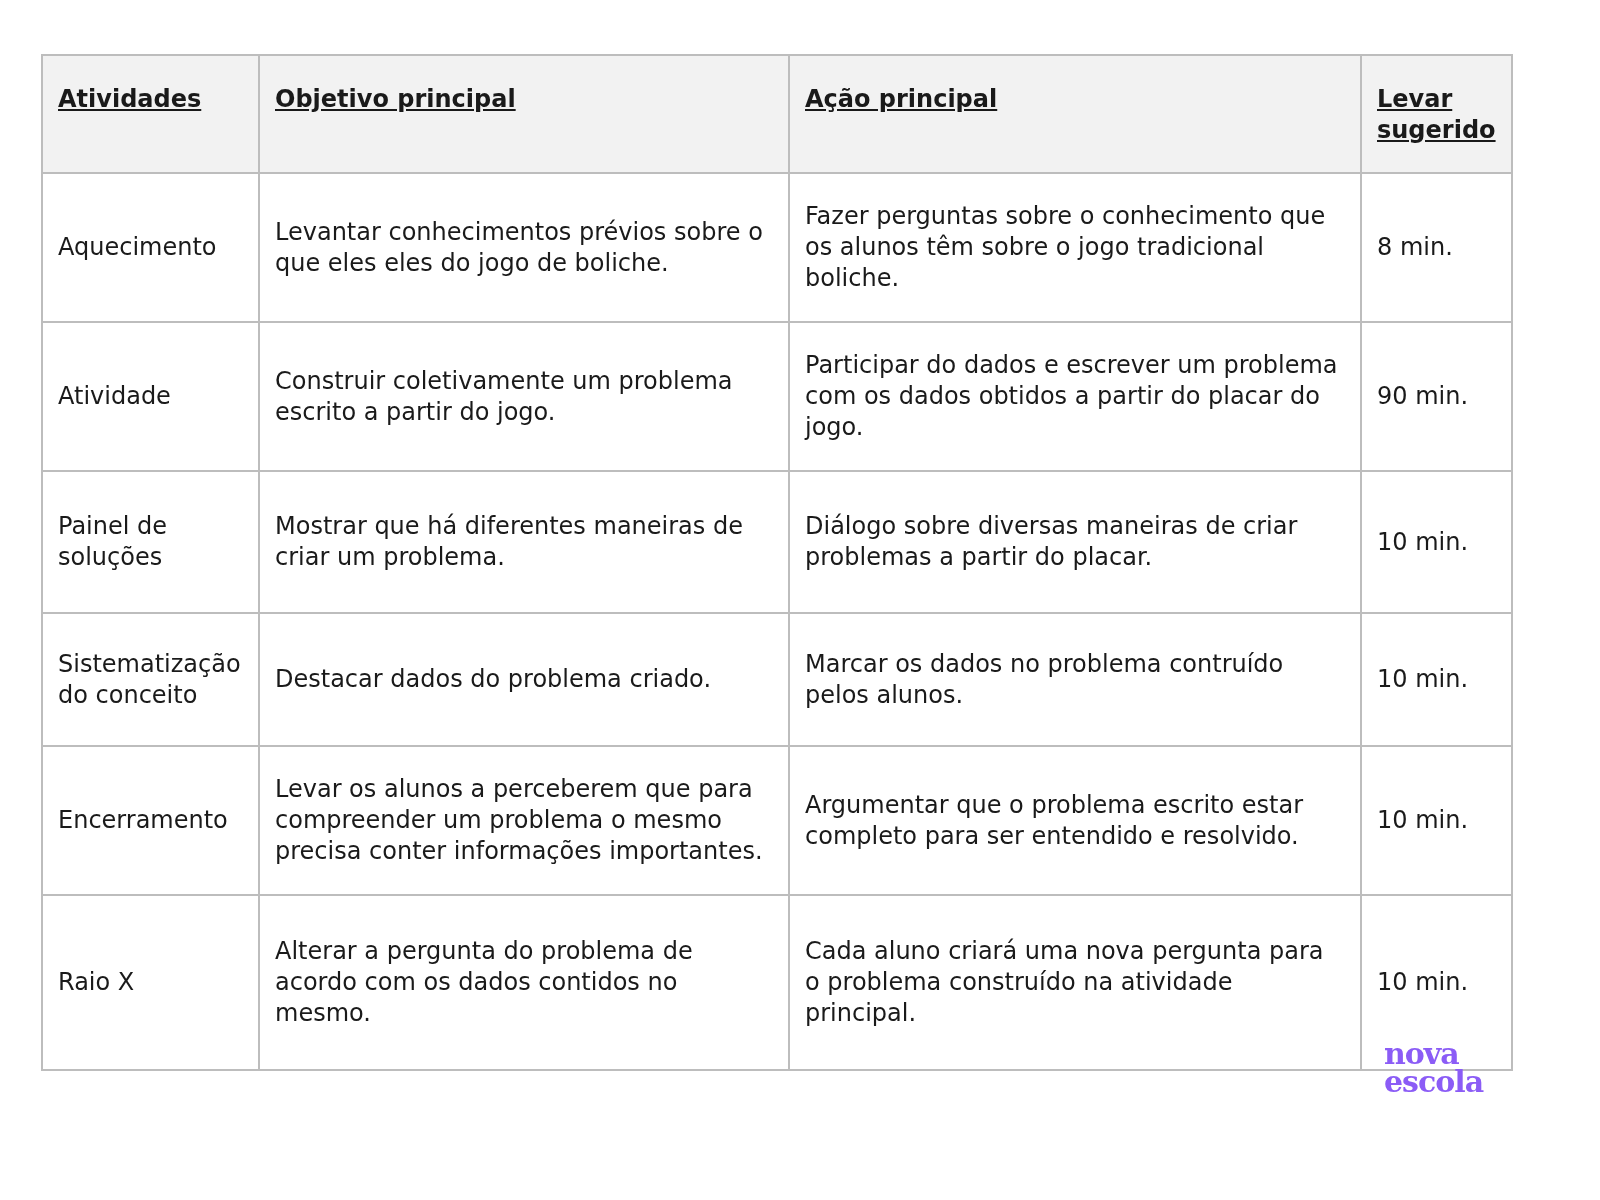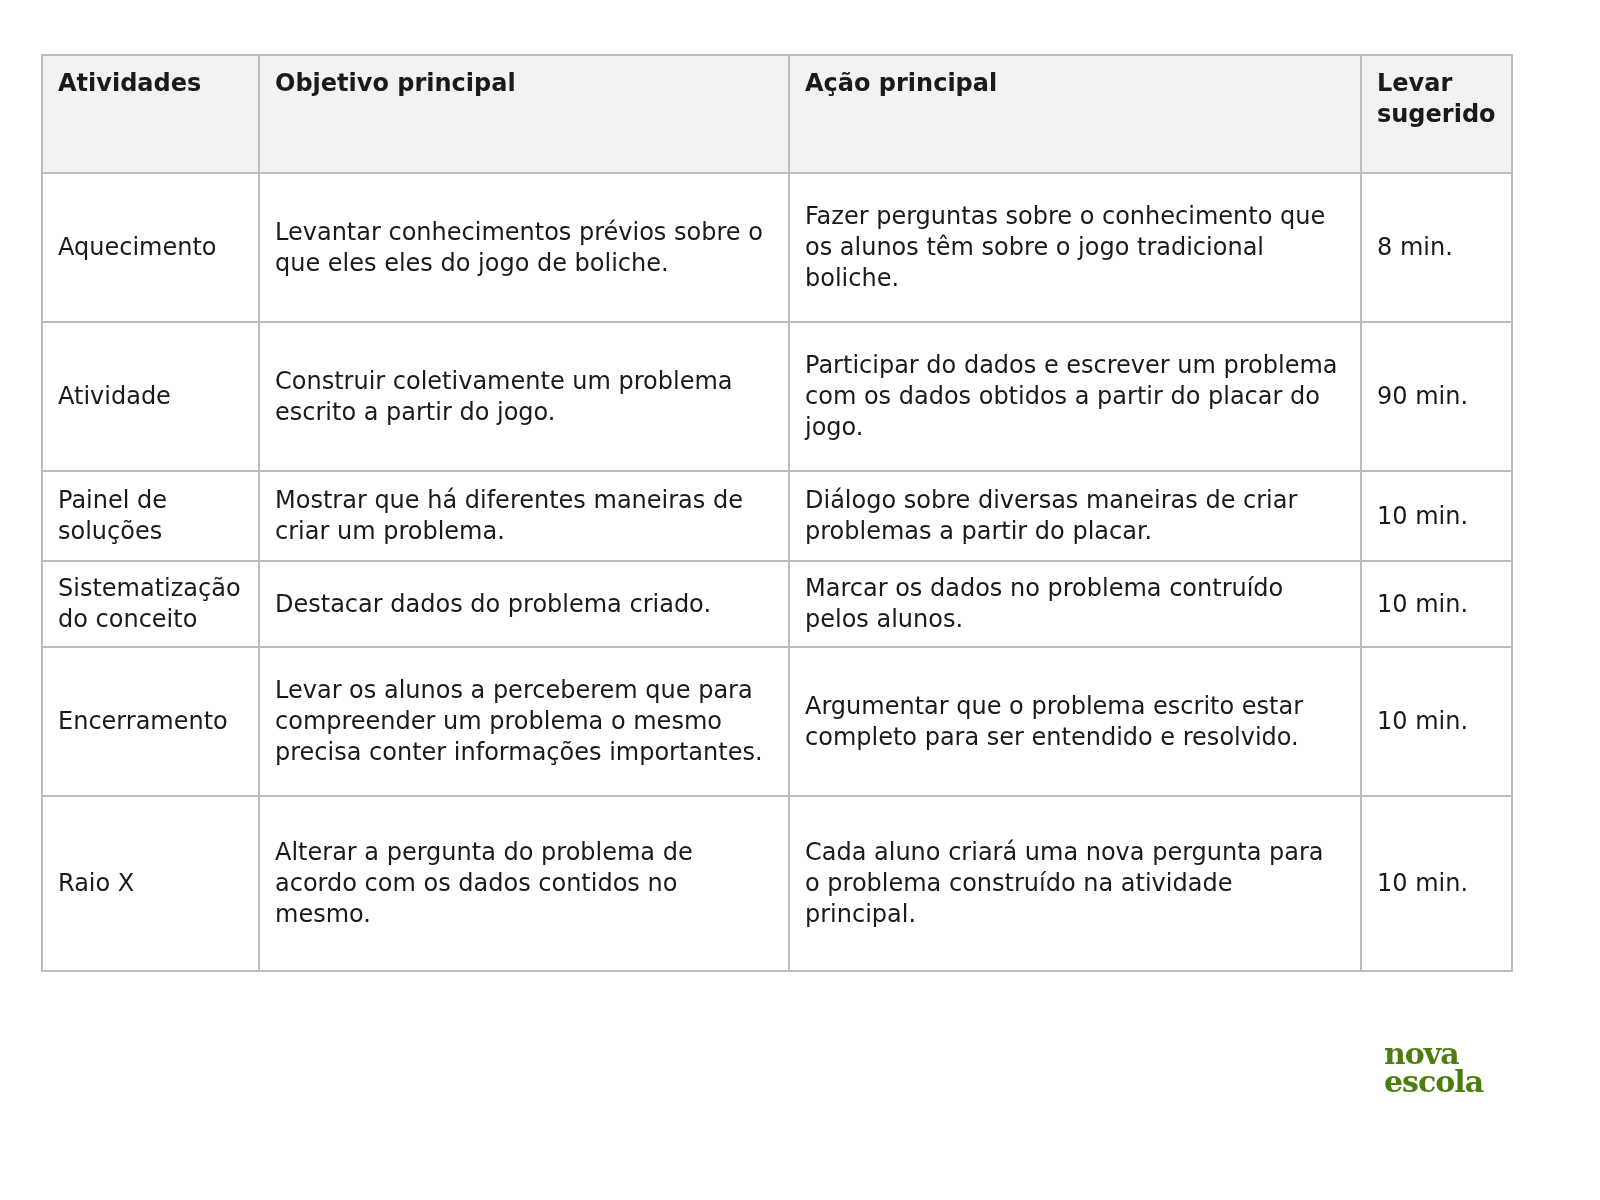--- a/index.html
+++ b/index.html
@@ -1,20 +1,20 @@
 <!DOCTYPE html>
 <html><head>
 <meta charset="utf-8">
 <style>
   html, body { margin:0; padding:0; background:#ffffff; }
   body { width:1600px; height:1200px; position:relative; font-family:"DejaVu Sans", "Liberation Sans", sans-serif; color:#1a1a1a; }
   table { position:absolute; left:41px; top:54px; border-collapse:collapse; table-layout:fixed; }
   td, th { border:2px solid #bdbdbd; padding:0 15px; font-size:24px; line-height:31px; vertical-align:middle; text-align:left; }
-  th { background:#f2f2f2; font-weight:bold; vertical-align:top; padding-top:12px; }
-  .logo { position:absolute; left:1384px; top:1040px; font-family:"DejaVu Serif", "Liberation Serif", serif; font-weight:bold; color:#4d7c0f; font-size:30px; line-height:28px; letter-spacing:-1px; }
+  th { background:#f2f2f2; font-weight:bold; vertical-align:top; padding-top:28px;text-decoration:underline; }
+  .logo { position:absolute; left:1384px; top:1040px; font-family:"DejaVu Serif", "Liberation Serif", serif; font-weight:bold; color:#8b5cf6; font-size:30px; line-height:28px; letter-spacing:-1px; }
 </style>
 </head>
 <body>
 
 <table>
   <colgroup>
     <col style="width:217px">
       <col style="width:530px">
       <col style="width:572px">
       <col style="width:146px">
@@ -31,27 +31,27 @@
     <td>Levantar conhecimentos prévios sobre o que eles eles do jogo de boliche.</td>
     <td>Fazer perguntas sobre o conhecimento que os alunos têm sobre o jogo tradicional boliche.</td>
     <td>8 min.</td>
   </tr>
   <tr style="height:149px">
     <td>Atividade</td>
     <td>Construir coletivamente um problema escrito a partir do jogo.</td>
     <td>Participar do dados e escrever um problema com os dados obtidos a partir do placar do jogo.</td>
     <td>90 min.</td>
   </tr>
-  <tr style="height:90px">
+  <tr style="height:142px">
     <td>Painel de soluções</td>
     <td>Mostrar que há diferentes maneiras de criar um problema.</td>
     <td>Diálogo sobre diversas maneiras de criar problemas a partir do placar.</td>
     <td>10 min.</td>
   </tr>
-  <tr style="height:86px">
+  <tr style="height:133px">
     <td>Sistematização do conceito</td>
     <td>Destacar dados do problema criado.</td>
     <td>Marcar os dados no problema contruído pelos alunos.</td>
     <td>10 min.</td>
   </tr>
   <tr style="height:149px">
     <td>Encerramento</td>
     <td>Levar os alunos a perceberem que para compreender um problema o mesmo precisa conter informações importantes.</td>
     <td>Argumentar que o problema escrito estar completo para ser entendido e resolvido.</td>
     <td>10 min.</td>

